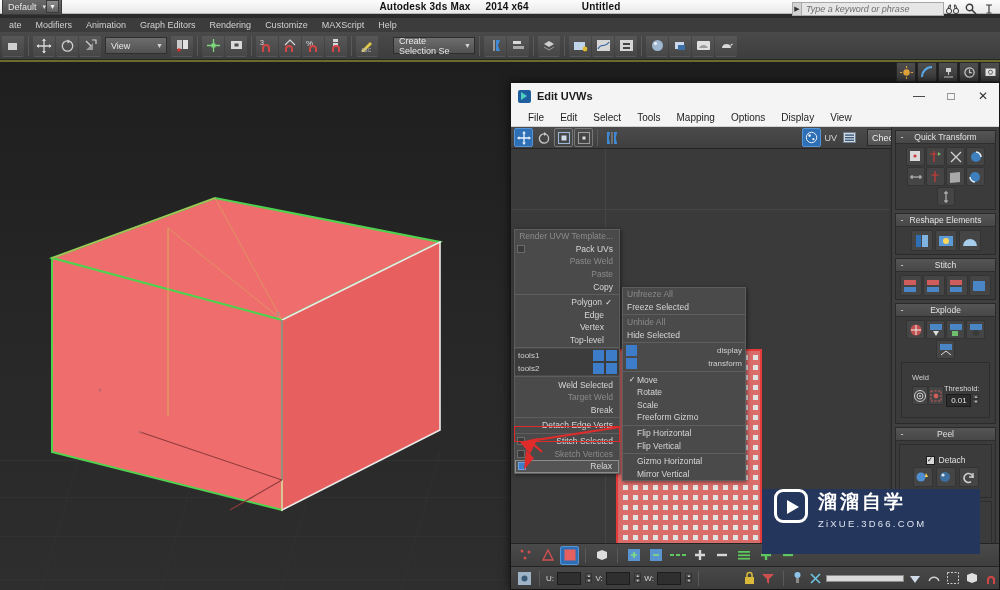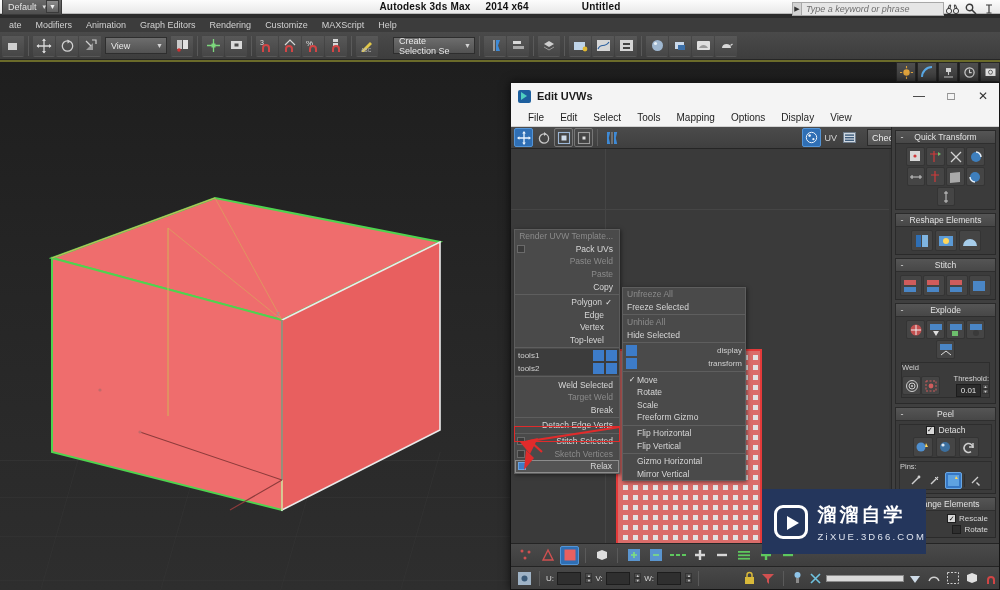--- a/index.html
+++ b/index.html
@@ -122,21 +122,21 @@
     display:flex; align-items:center; border-bottom:1px solid #2e2e2e; }
   .roll-hd .mm { width:12px; text-align:center; font-size:9px; color:#ddd;
     line-height:12px; }
   .roll-hd .rt { flex:1; text-align:center; font-size:8.5px; color:#e2e2e2;
     padding-right:12px; }
   .roll-bd { padding:3px; display:flex; flex-wrap:wrap; gap:2px;
     align-items:center; justify-content:center; }
   .ibtn { width:19px; height:19px; background:#454545; border:1px solid #343434;
     display:flex; align-items:center; justify-content:center; border-radius:2px; }
   .ibtn.sel { background:#3577c4; border-color:#6aa7e2; }
-  .subgrp { border:1px solid #2d2d2d; margin:2px; padding:0; width:calc(100% - 4px); }
+  .subgrp { border:1px solid #2d2d2d; margin:2px; padding:10px; width:calc(100% - 4px); }
   .subgrp .lbl { font-size:7.5px; color:#cfcfcf; }
   .numfld { background:#2b2b2b; border:1px solid #1c1c1c; color:#e4e4e4;
     font-size:8px; padding:1px 3px; text-align:center; }
   .spin { display:inline-flex; flex-direction:column; margin-left:1px; }
   .spin i { display:block; width:7px; height:5px; background:#4e4e4e;
     border:1px solid #333; font-style:normal; font-size:4px; color:#ccc;
     text-align:center; line-height:4px; }
   .ckrow { display:flex; align-items:center; gap:3px; font-size:8px; color:#d8d8d8;
     width:100%; justify-content:flex-end; padding-right:4px; }
   .ck { width:9px; height:9px; background:#2e2e2e; border:1px solid #1d1d1d;
@@ -182,22 +182,22 @@
   .menu2 { left:622px; top:287px; width:124px; }
   .menu2 .cm-item { padding-left:4px; }
 
   
   .annot { position:absolute; left:512px; top:424px; width:120px; height:48px;
     pointer-events:none; }
   .annot-box { position:absolute; left:514px; top:426px; width:106px; height:16px;
     border:1.5px solid #e02b2b; }
 
   
-  .wm { position:absolute; left:762px; top:489px; width:164px; height:65px;
-    background:#24365c; display:flex; align-items:center; padding-left:12px; }
+  .wm { position:absolute; left:762px; top:489px; width:218px; height:65px;
+    background:#24365c; display:flex; align-items:flex-start; padding-left:12px; }
   .wm-logo { width:34px; height:34px; border:3px solid #fff; border-radius:9px;
     position:relative; margin-right:10px; }
   .wm-logo:after { content:""; position:absolute; left:10px; top:8px; width:0; height:0;
     border-left:12px solid #fff; border-top:7px solid transparent;
     border-bottom:7px solid transparent; }
   .wm-cn { font-size:19px; color:#fff; letter-spacing:3px; font-weight:bold;
     font-family:"DejaVu Sans", sans-serif; }
   .wm-en { font-size:9.5px; color:#dfe4ef; letter-spacing:2.2px; margin-top:3px; }
 </style>
 </head>

